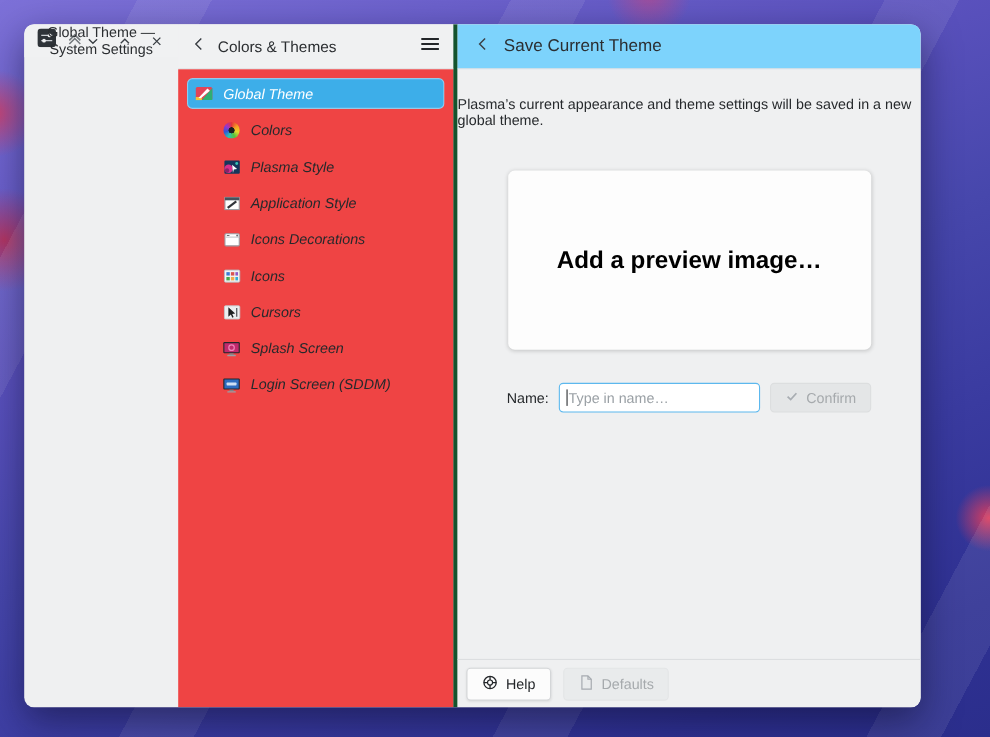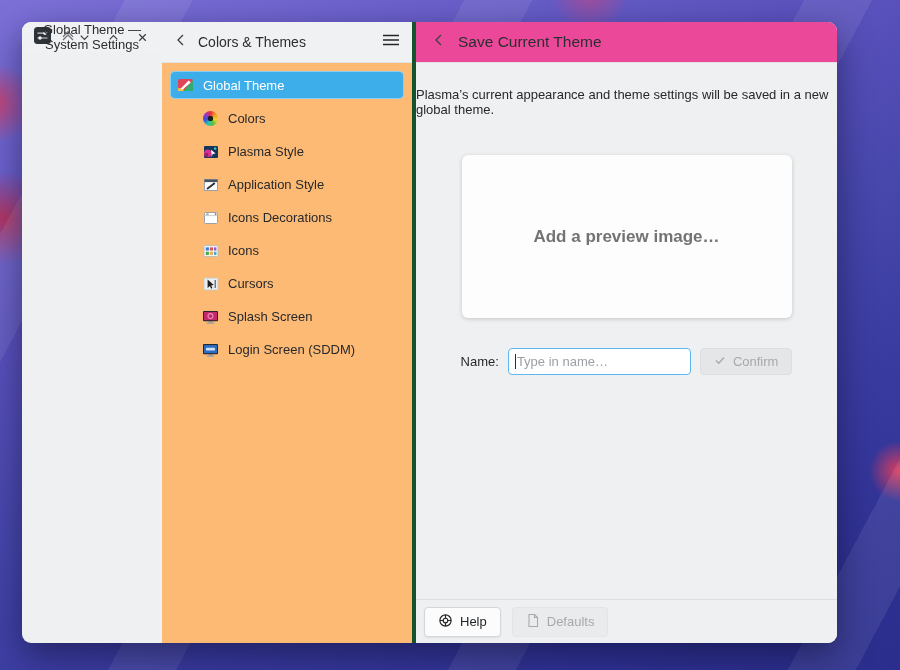--- a/index.html
+++ b/index.html
@@ -23,38 +23,38 @@
   .tb-left{display:flex;align-items:center;gap:9px;}
   .tb-title{position:absolute;left:0;right:0;text-align:center;font-size:13px;color:#2b2e31;pointer-events:none;}
   .tb-controls{margin-left:auto;display:flex;align-items:center;gap:13px;z-index:2;}
   .tb-btn{display:flex;align-items:center;justify-content:center;width:16px;height:16px;cursor:default;}
   
   .body-row{flex:1;display:flex;min-height:0;}
   .sidebar{width:250px;flex:0 0 250px;display:flex;flex-direction:column;border-right:4px solid #14532d;}
   .sidebar-header{height:40px;flex:0 0 40px;background:#f0f1f2;border-bottom:1px solid #e0e2e4;
     display:flex;align-items:center;gap:10px;padding:0 12px;}
   .sidebar-header .hdr-title{flex:1;font-size:14px;color:#2b2e31;}
-  .sidebar-list{flex:1;background:#fdba74;padding-top:6px;}
+  .sidebar-list{flex:1;background:#ef4444;padding-top:6px;font-style:italic;}
   .srow{display:flex;align-items:center;height:33px;padding-left:40px;gap:9px;font-size:13px;color:#26292c;cursor:default;}
   .srow.selected{height:28px;margin:2px 8px 3px;padding-left:6px;border-radius:5px;
     background:#3daee9;border:1px solid rgba(255,255,255,.4);box-sizing:border-box;color:#ffffff;}
   .sicon{width:17px;height:17px;flex:0 0 17px;display:flex;align-items:center;justify-content:center;}
   .color-wheel{width:15px;height:15px;border-radius:50%;
     background:radial-gradient(circle,#1d1f21 0 2.6px,rgba(0,0,0,0) 3px),
       conic-gradient(#e4323c,#f59b23,#ead52c,#56c23d,#2cc2b4,#3057d6,#9c34cc,#e4323c);}
   
   .main{flex:1;display:flex;flex-direction:column;min-width:0;}
-  .main-header{height:40px;flex:0 0 40px;background:#ec4899;border-bottom:1px solid #e0e2e4;
+  .main-header{height:40px;flex:0 0 40px;background:#7dd3fc;border-bottom:1px solid #e0e2e4;
     display:flex;align-items:center;gap:12px;padding:0 16px;}
   .main-header .hdr-title{font-size:15.5px;color:#2b2e31;}
   .content{flex:1;background:#eff0f1;display:flex;flex-direction:column;align-items:center;padding-top:24px;min-height:0;gap:15px;}
   .description{font-size:13px;color:#26292c;}
   .preview-box{margin-top:23px;width:330px;height:163px;background:#fdfdfd;border-radius:6px;
     box-shadow:0 1px 4px rgba(0,0,0,.18);display:flex;align-items:center;justify-content:center;cursor:pointer;}
-  .preview-box span{font-size:17px;font-weight:bold;color:#737373;}
+  .preview-box span{font-size:22px;font-weight:bold;color:#000000;}
   .btn{display:inline-flex;align-items:center;gap:7px;font-size:13px;color:#232629;
     background:#fcfcfc;border:1px solid #d4d6d8;border-radius:4px;padding:5px 13px;
     box-shadow:0 1px 2px rgba(0,0,0,.07);cursor:pointer;}
   .screenshot-btn{margin-top:8px;}
   .name-row{margin-top:15px;display:flex;align-items:center;gap:9px;}
   .name-label{font-size:13px;color:#26292c;}
   .input-wrap{position:relative;}
   .name-input{width:183px;height:27px;box-sizing:border-box;border:1.5px solid #5cb8ee;border-radius:4px;
     background:#ffffff;padding:0 6px 0 8px;font-size:13px;color:#232629;outline:none;
     font-family:"Liberation Sans","DejaVu Sans",sans-serif;}

